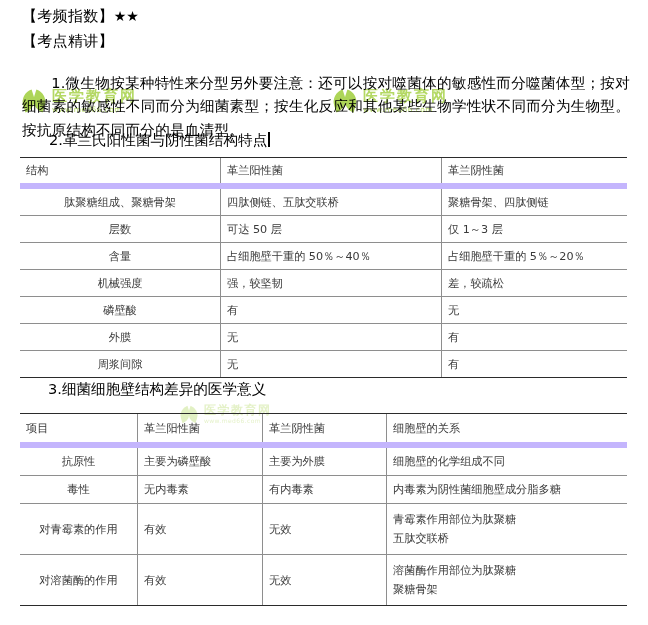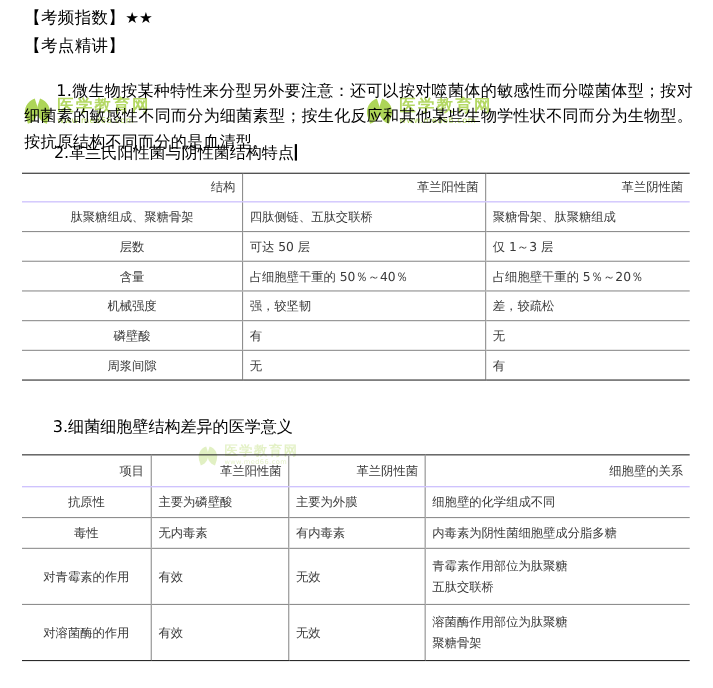--- a/index.html
+++ b/index.html
@@ -94,22 +94,22 @@
     border-bottom: 1px solid #8e8e8e;
     border-left: none;
     border-right: none;
     padding: 4px 6px;
     font-weight: normal;
     vertical-align: middle;
     background: transparent;
   }
   .doc-table thead th {
     border-top: 1.6px solid #2b2b2b;
-    border-bottom: 1px solid #c4b5fd;
-    text-align: right;
+    border-bottom: 6px solid #c4b5fd;
+    text-align: left;
     height: 20px;
   }
   .doc-table tbody tr:last-child td {
     border-bottom: 1.6px solid #2b2b2b;
   }
   .vline { border-left: 1px solid #8e8e8e !important; }
   .c-center { text-align: center; }
   .c-left { text-align: left; }
 
   #table-structure td, #table-structure th { height: 17px; }
@@ -230,41 +230,46 @@
       <tr>
         <th class="c-center" style="width:188px;">结构</th>
         <th class="c-center vline" style="width:208px;">革兰阳性菌</th>
         <th class="c-center vline">革兰阴性菌</th>
       </tr>
     </thead>
     <tbody>
       <tr>
         <td class="c-center">肽聚糖组成、聚糖骨架</td>
         <td class="c-left vline">四肽侧链、五肽交联桥</td>
-        <td class="c-left vline">聚糖骨架、肽聚糖组成</td>
+        <td class="c-left vline">聚糖骨架、四肽侧链</td>
       </tr>
       <tr>
         <td class="c-center">层数</td>
         <td class="c-left vline">可达 50 层</td>
         <td class="c-left vline">仅 1～3 层</td>
       </tr>
       <tr>
         <td class="c-center">含量</td>
         <td class="c-left vline">占细胞壁干重的 50％～40％</td>
         <td class="c-left vline">占细胞壁干重的 5％～20％</td>
       </tr>
       <tr class="row-strong">
         <td class="c-center">机械强度</td>
         <td class="c-left vline">强，较坚韧</td>
         <td class="c-left vline">差，较疏松</td>
       </tr>
       <tr>
         <td class="c-center">磷壁酸</td>
         <td class="c-left vline">有</td>
         <td class="c-left vline">无</td>
+      </tr>
+      <tr>
+        <td class="c-center">外膜</td>
+        <td class="c-left vline">无</td>
+        <td class="c-left vline">有</td>
       </tr>
       <tr>
         <td class="c-center">周浆间隙</td>
         <td class="c-left vline">无</td>
         <td class="c-left vline">有</td>
       </tr>
     </tbody>
   </table>
 
   <div class="sec-heading" id="sec3-heading">3.细菌细胞壁结构差异的医学意义</div>

